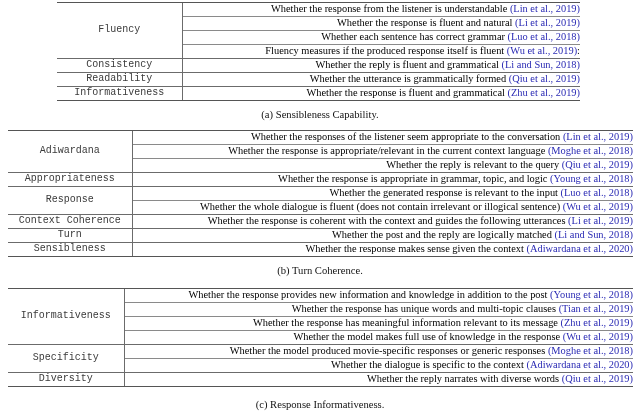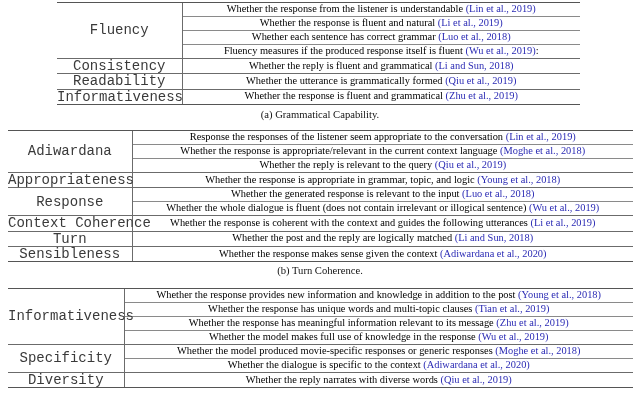--- a/index.html
+++ b/index.html
@@ -34,29 +34,29 @@
 
   
   .toprule  { border-top: 1.6px solid #555555; }
   .botrule  { border-bottom: 1.6px solid #555555; }
   .midrule  { border-top: 1.1px solid #6b6b6b; }
   .thinrule { border-top: 0.8px solid #8a8a8a; }
   .vrule    { border-left: 1.1px solid #6b6b6b; }
 
   td.aspect {
     font-family: "Liberation Mono", "DejaVu Sans Mono", monospace;
-    font-size: 14px;
+    font-size: 10px;
     text-align: center;
     color: #3a3a3a;
     letter-spacing: 0px;
     white-space: nowrap;
   }
   td.desc {
     font-size: 10.4px;
-    text-align: center;
+    text-align: right;
     padding-left: 4px;
     white-space: nowrap;
     overflow: hidden;
   }
   .cite {
     color: #2a2ab4;
   }
   .caption {
     position: absolute;
     width: 640px;
@@ -118,31 +118,31 @@
         <tr>
           <td class="aspect midrule" rowspan="1">Readability</td>
           <td class="desc vrule midrule"><span>Whether the utterance is grammatically formed </span><span class="cite">(Qiu et al., 2019)</span><span></span></td>
         </tr>
         <tr>
           <td class="aspect midrule botrule" rowspan="1">Informativeness</td>
           <td class="desc vrule midrule botrule"><span>Whether the response is fluent and grammatical </span><span class="cite">(Zhu et al., 2019)</span><span></span></td>
         </tr>
       </tbody>
   </table>
-  <div class="caption" id="caption-a">(a) Grammatical Capability.</div>
+  <div class="caption" id="caption-a">(a) Sensibleness Capability.</div>
 
   <table class="ptab" id="table-b">
     <colgroup>
         <col class="c1">
         <col class="c2">
       </colgroup>
     <tbody>
         <tr>
           <td class="aspect toprule" rowspan="3">Adiwardana</td>
-          <td class="desc vrule toprule"><span>Response the responses of the listener seem appropriate to the conversation </span><span class="cite">(Lin et al., 2019)</span><span></span></td>
+          <td class="desc vrule toprule"><span>Whether the responses of the listener seem appropriate to the conversation </span><span class="cite">(Lin et al., 2019)</span><span></span></td>
         </tr>
         <tr>
           <td class="desc vrule thinrule"><span>Whether the response is appropriate/relevant in the current context language </span><span class="cite">(Moghe et al., 2018)</span><span></span></td>
         </tr>
         <tr>
           <td class="desc vrule thinrule"><span>Whether the reply is relevant to the query </span><span class="cite">(Qiu et al., 2019)</span><span></span></td>
         </tr>
         <tr>
           <td class="aspect midrule" rowspan="1">Appropriateness</td>
           <td class="desc vrule midrule"><span>Whether the response is appropriate in grammar, topic, and logic </span><span class="cite">(Young et al., 2018)</span><span></span></td>
@@ -195,14 +195,15 @@
         </tr>
         <tr>
           <td class="desc vrule thinrule"><span>Whether the dialogue is specific to the context </span><span class="cite">(Adiwardana et al., 2020)</span><span></span></td>
         </tr>
         <tr>
           <td class="aspect midrule botrule" rowspan="1">Diversity</td>
           <td class="desc vrule midrule botrule"><span>Whether the reply narrates with diverse words </span><span class="cite">(Qiu et al., 2019)</span><span></span></td>
         </tr>
       </tbody>
   </table>
+  <div class="caption" id="caption-c">(c) Response Informativeness.</div>
 
 </div>
 
 </body></html>

